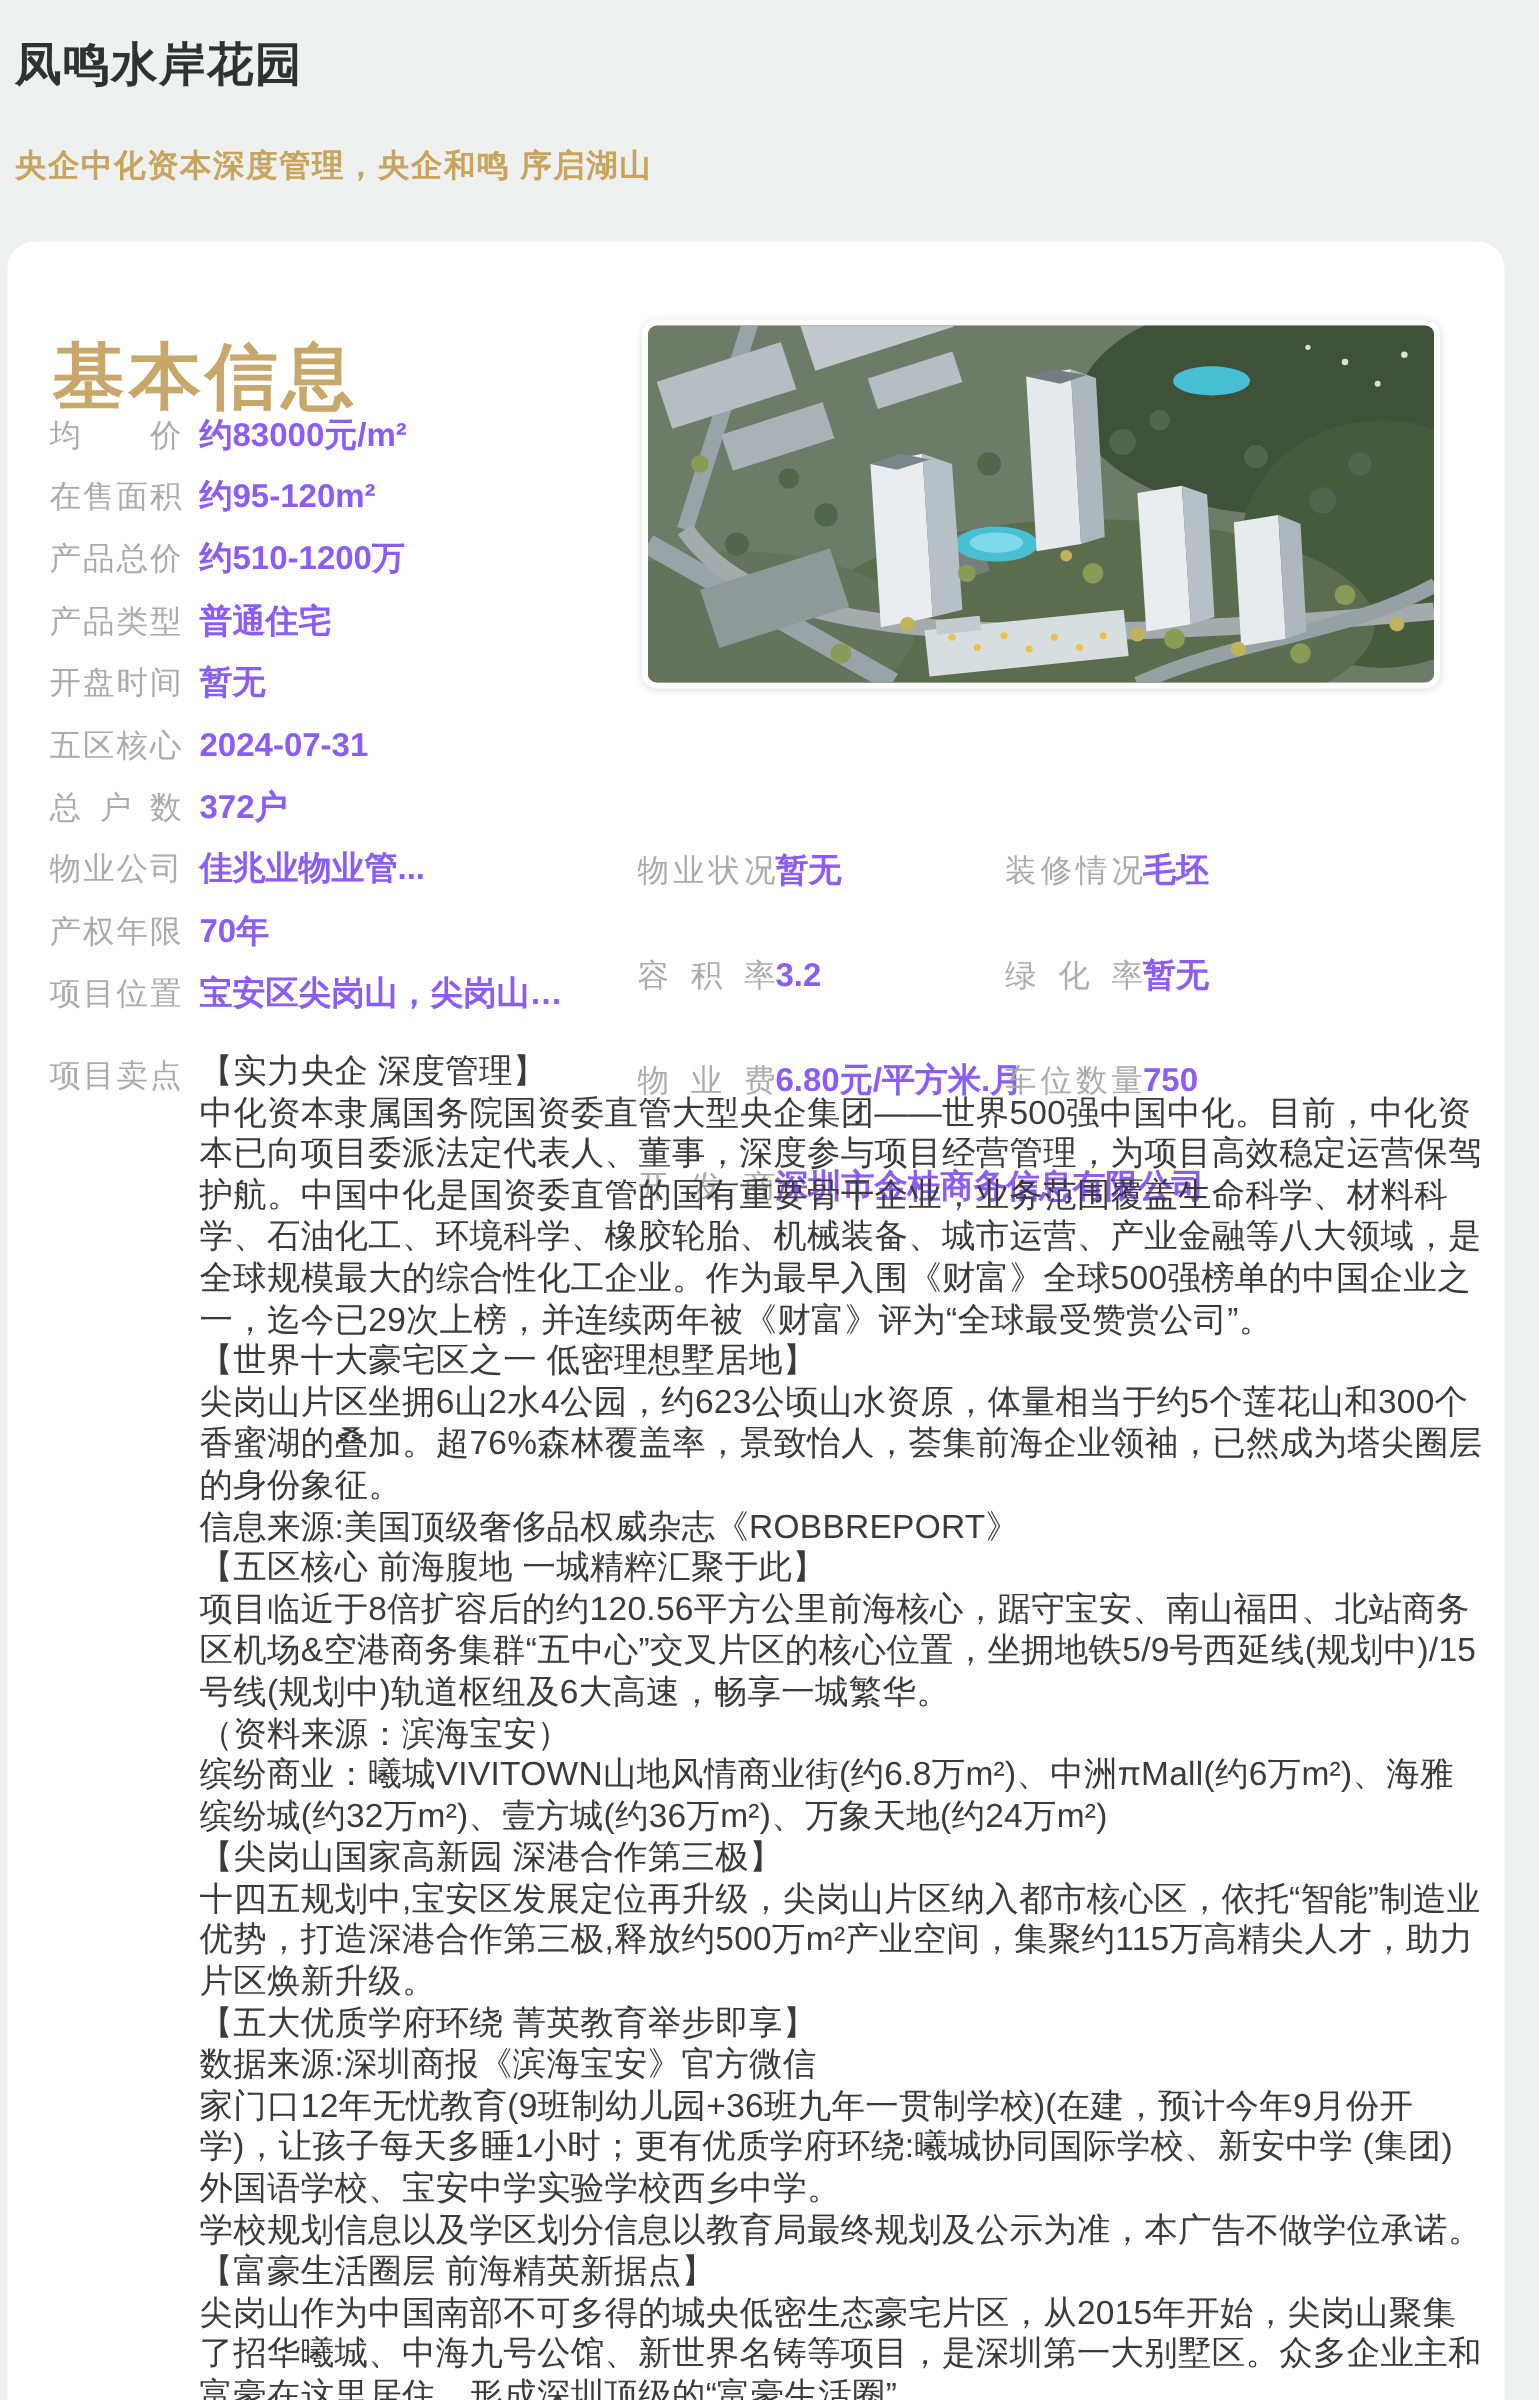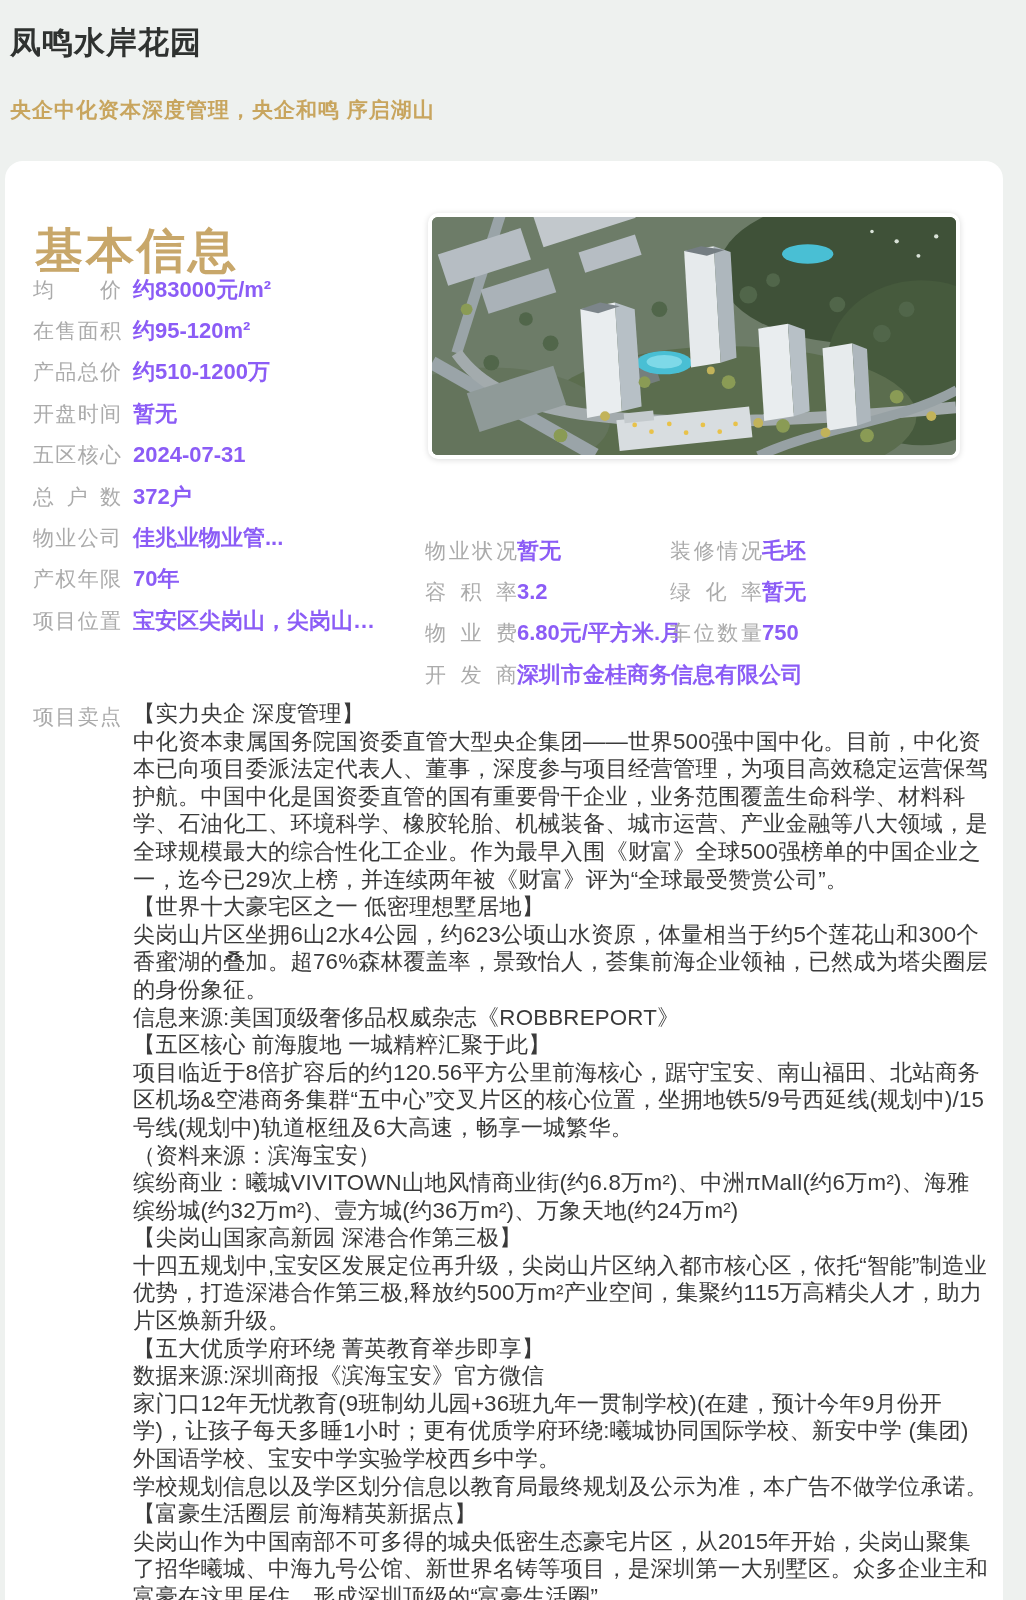--- a/index.html
+++ b/index.html
@@ -40,20 +40,21 @@
     text-align:justify; text-align-last:justify;
     white-space:nowrap; overflow:hidden;
   }
   .val { font-size:22px; font-weight:600; color:#8b5cf6; white-space:nowrap; }
 
   .right-rows { position:absolute; left:420px; top:369px; width:575px; }
   .rrow {
     height:41.4px; display:grid;
     grid-template-columns:92px 153px 92px 1fr;
     align-items:center;
+    margin-top:29px;
   }
   .rrow .lbl { width:92px; flex-basis:92px; }
   .rrow .val { overflow:visible; }
 
   .highlights { position:absolute; left:28px; top:539px; width:962px; display:flex; }
   .highlights .lbl { align-self:flex-start; margin-top:3px; }
   .hl-text { width:858px; }
   .hl-text p {
     font-size:22.3px; line-height:27.6px; color:#3a3a3a;
     letter-spacing:0.2px; word-break:break-all;
@@ -174,20 +175,24 @@
       <div class="row">
         <span class="lbl">在售面积</span>
         <span class="val">约95-120m²</span>
       </div>
 
       <div class="row">
         <span class="lbl">产品总价</span>
         <span class="val">约510-1200万</span>
       </div>
 
+      <div class="row">
+        <span class="lbl">产品类型</span>
+        <span class="val">普通住宅</span>
+      </div>
 
       <div class="row">
         <span class="lbl">开盘时间</span>
         <span class="val">暂无</span>
       </div>
 
       <div class="row">
         <span class="lbl">五区核心</span>
         <span class="val">2024-07-31</span>
       </div>

